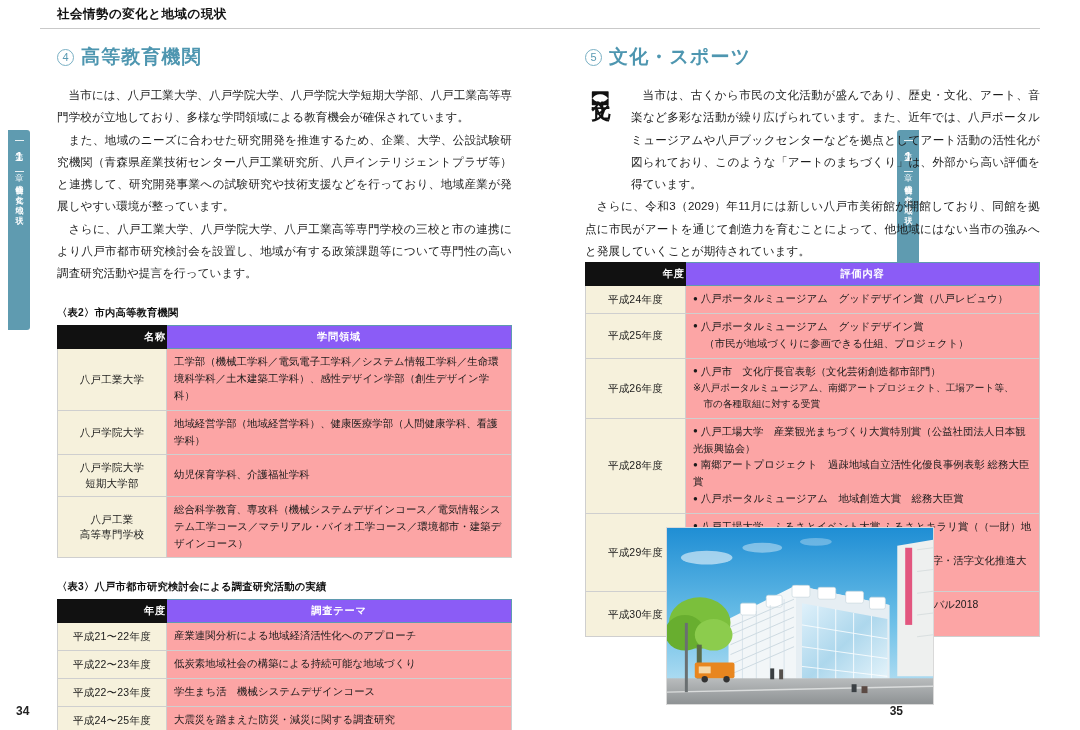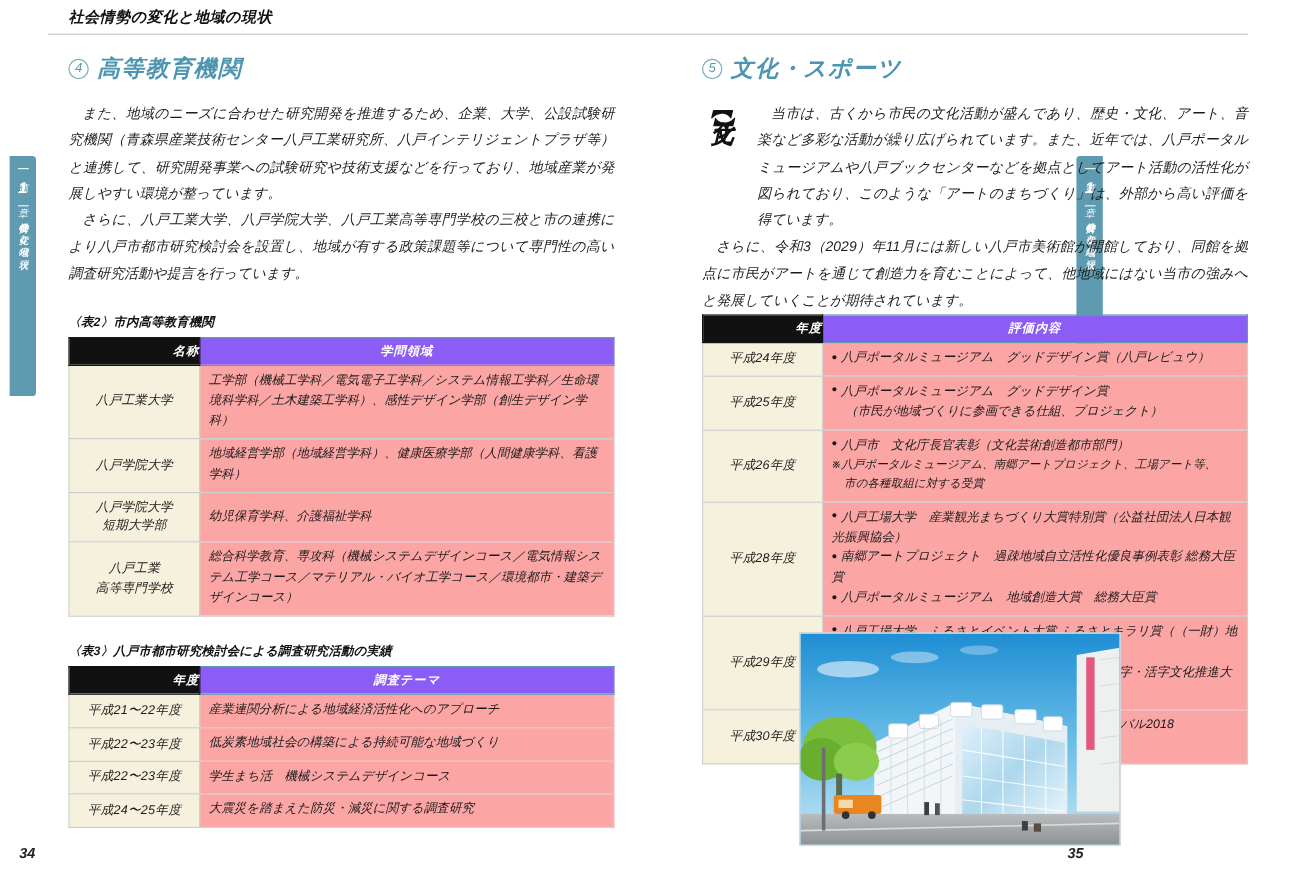--- a/index.html
+++ b/index.html
@@ -8,21 +8,20 @@
     width: 1080px; height: 730px;
     background: #ffffff;
     font-family: "Liberation Sans", "DejaVu Sans", sans-serif;
     color: #1a1a1a;
     overflow: hidden;
   }
   .page {
     position: relative;
     width: 927px; height: 730px;
     background: #ffffff;
-    font-style: italic;
   }
 
   
   .running-head {
     position: absolute;
     left: 57px; top: 6px;
     font-size: 12.5px;
     font-weight: bold;
     letter-spacing: .04em;
     color: #111;
@@ -245,20 +244,21 @@
     <div class="tab-title">社会情勢の変化と地域の現状</div>
   </div>
 
   <div class="col left">
 
     <div class="sec-head">
       <span class="sec-num">4</span>
       <span class="sec-title">高等教育機関</span>
     </div>
 
+    <p class="body-p">当市には、八戸工業大学、八戸学院大学、八戸学院大学短期大学部、八戸工業高等専門学校が立地しており、多様な学問領域による教育機会が確保されています。</p>
     <p class="body-p">また、地域のニーズに合わせた研究開発を推進するため、企業、大学、公設試験研究機関（青森県産業技術センター八戸工業研究所、八戸インテリジェントプラザ等）と連携して、研究開発事業への試験研究や技術支援などを行っており、地域産業が発展しやすい環境が整っています。</p>
     <p class="body-p">さらに、八戸工業大学、八戸学院大学、八戸工業高等専門学校の三校と市の連携により八戸市都市研究検討会を設置し、地域が有する政策課題等について専門性の高い調査研究活動や提言を行っています。</p>
 
     <div class="tbl-cap">〈表2〉市内高等教育機関</div>
     <table class="doc">
       <colgroup>
           <col style="width:24%">
           <col style="width:76%">
         </colgroup>
       <thead>

